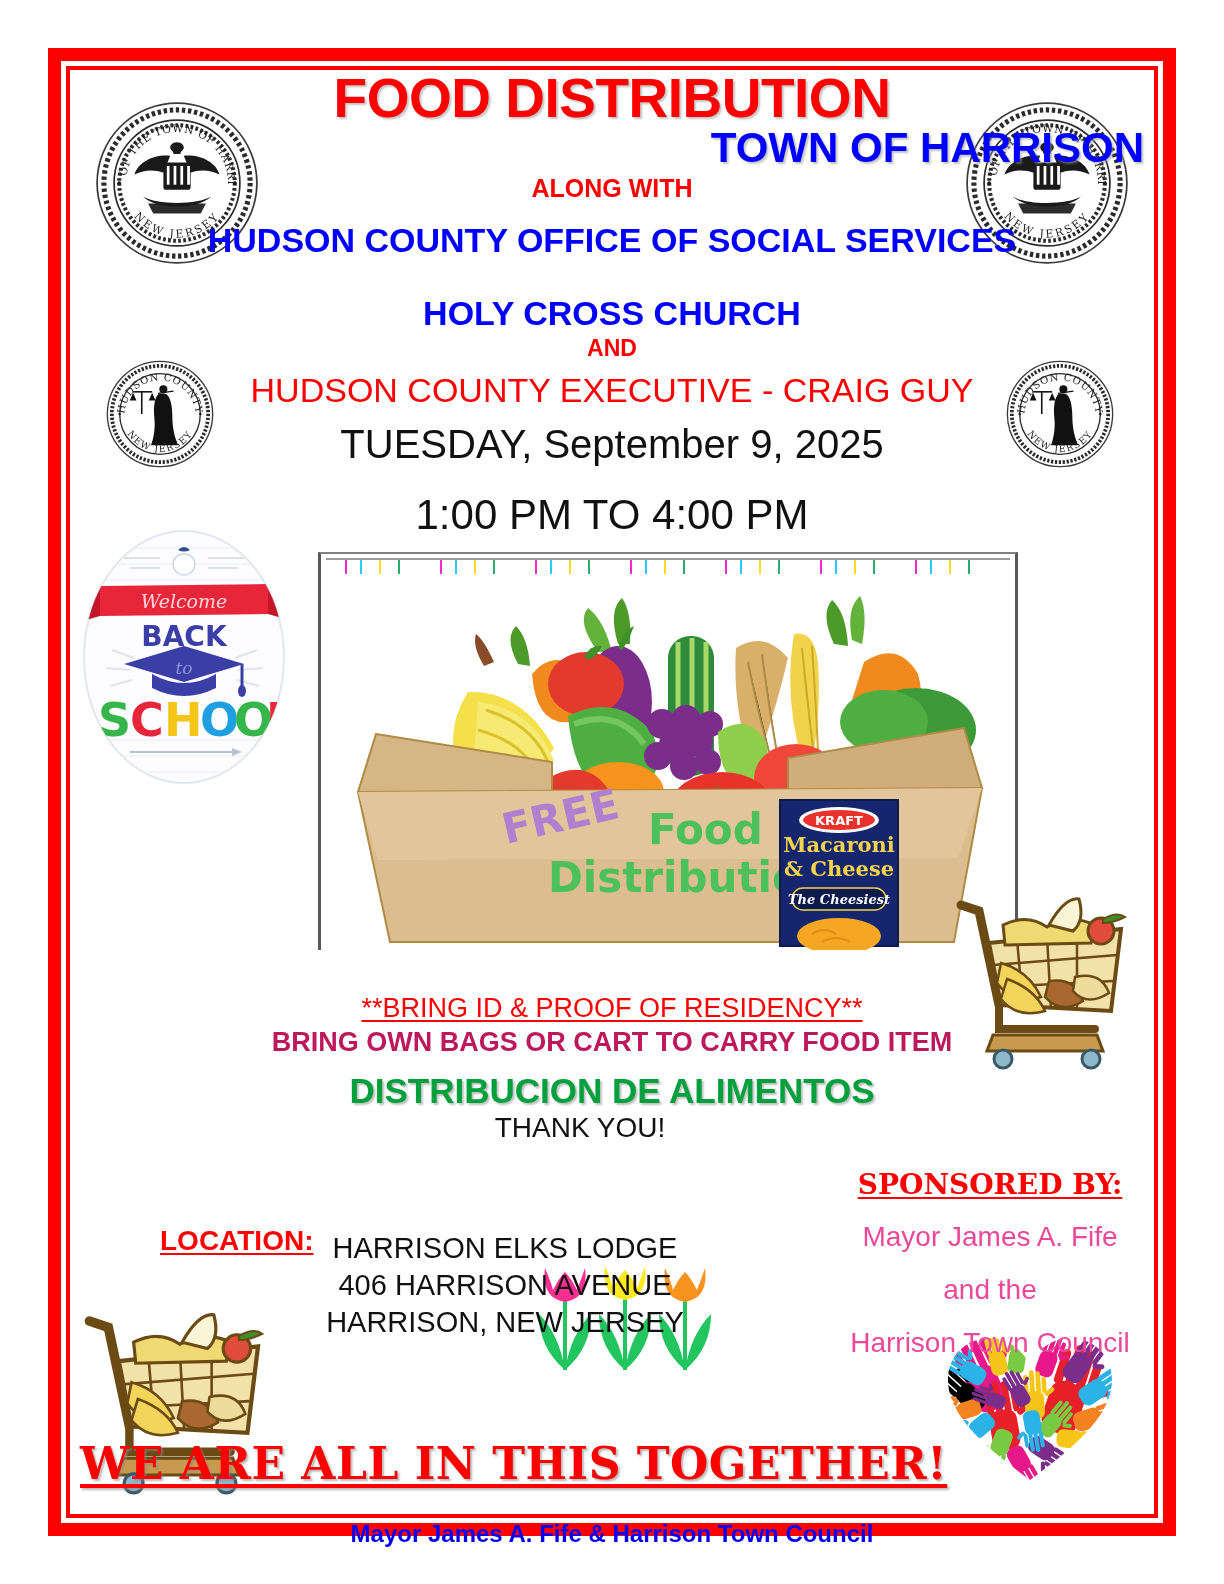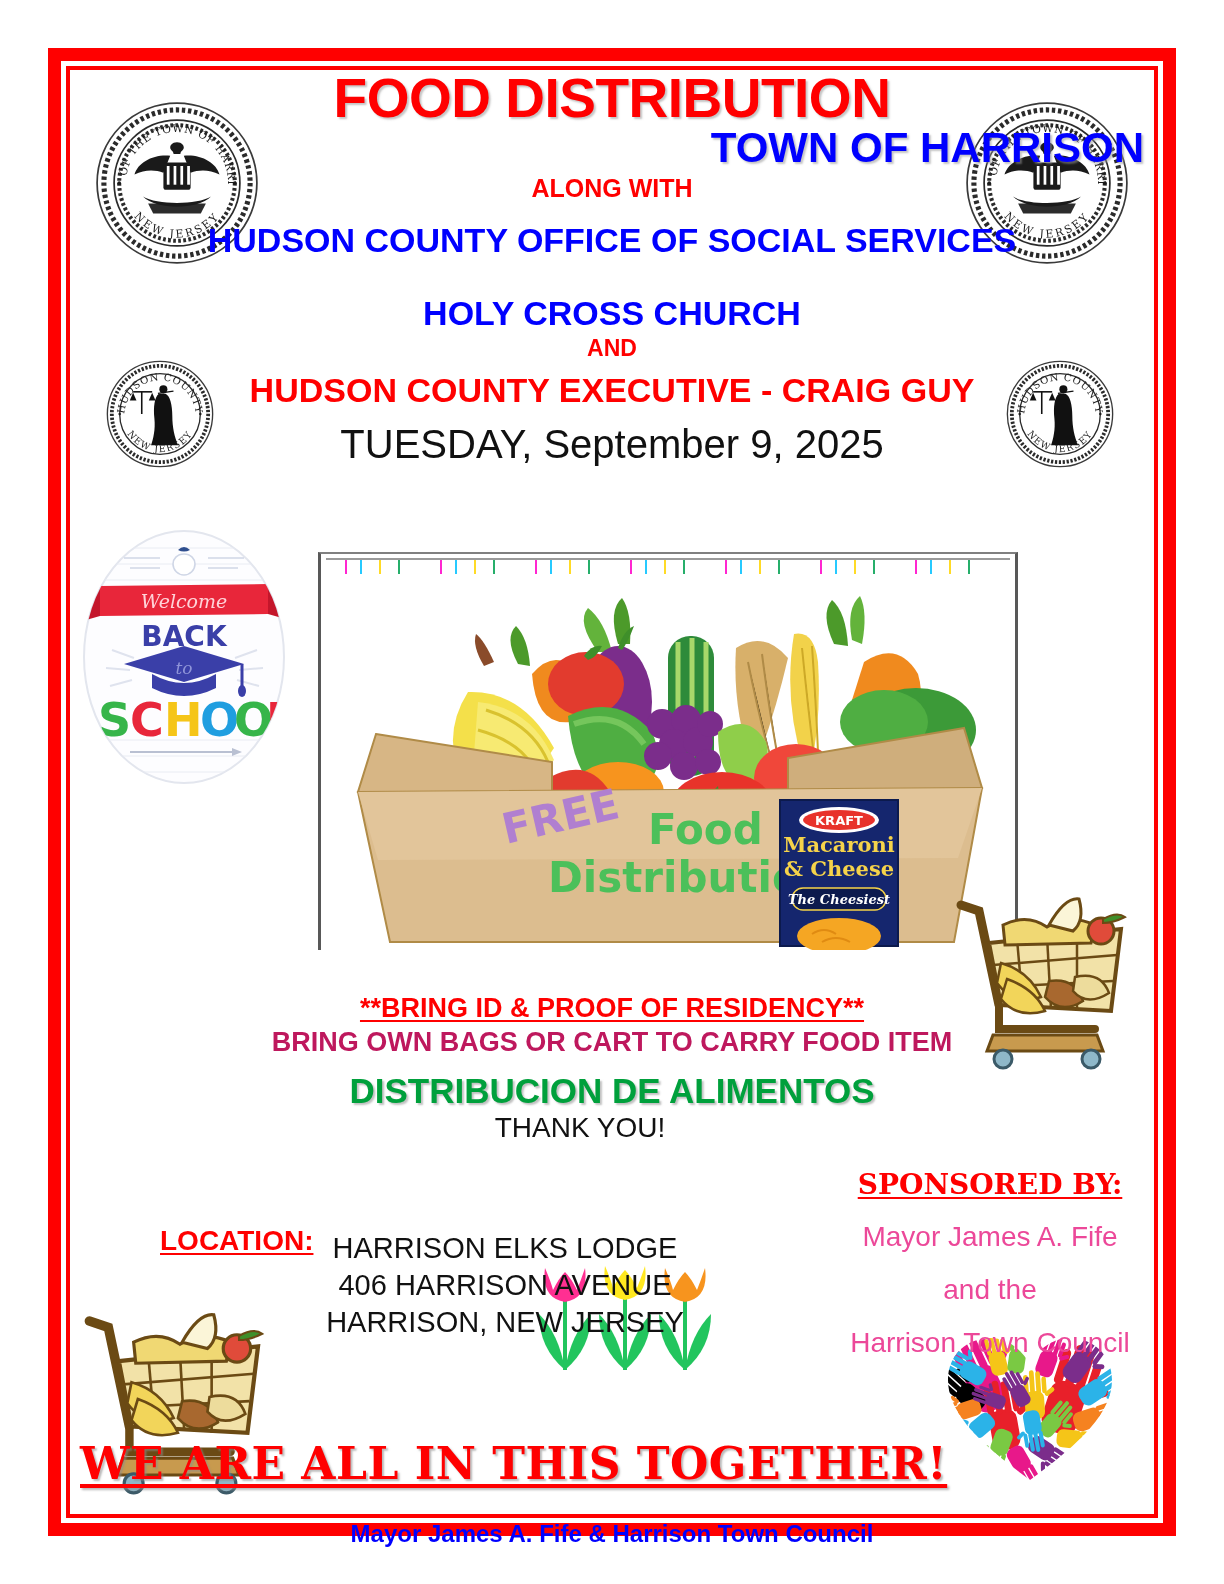--- a/index.html
+++ b/index.html
@@ -16,21 +16,21 @@
   .sheet{position:absolute;left:80px;top:70px;width:1064px;height:1444px;}
 
   .t-center{text-align:center;width:100%;}
   .title{font-size:55px;font-weight:bold;color:#ff0000;letter-spacing:-.5px;
          line-height:1.02;text-shadow:2px 2px 2px rgba(150,150,150,.55);}
   .subtitle{font-size:42px;font-weight:bold;color:#0000ff;line-height:1.05;
             text-shadow:2px 2px 2px rgba(150,150,150,.55);text-align:right;}
   .alongwith{font-size:25px;font-weight:bold;color:#ff0000;line-height:1.5;}
   .org{font-size:34px;font-weight:bold;color:#0000ff;line-height:1.1;}
   .and{font-size:23px;font-weight:bold;color:#ff0000;line-height:1.4;}
-  .exec{font-size:34px;font-weight:bold;color:#ff0000;line-height:1.15;}
+  .exec{font-size:34px;font-weight:normal;color:#ff0000;line-height:1.15;}
   .date{font-size:40px;color:#111111;line-height:1.3;font-weight:normal;}
   .time{font-size:42px;color:#111111;line-height:1.1;font-weight:normal;}
 
   
   .seal{position:absolute;}
   .seal svg{display:block;}
 
   
   .bts{position:absolute;left:82px;top:528px;width:205px;height:258px;}
 
@@ -43,21 +43,21 @@
   .pic .scanedge2{position:absolute;left:8px;right:8px;top:6px;height:2px;
        background:#9a9a9a;}
   .pic .noise{position:absolute;top:8px;left:10px;right:10px;height:14px;
        background:repeating-linear-gradient(90deg,
          transparent 0 17px,#ff00c8 17px 19px,transparent 19px 32px,
          #00c0ff 32px 34px,transparent 34px 51px,#ffd400 51px 53px,
          transparent 53px 70px,#00a050 70px 72px,transparent 72px 95px);
        opacity:.85;}
 
   
-  .bring1{font-size:27px;font-weight:bold;color:#ff0000;
+  .bring1{font-size:27px;font-weight:normal;color:#ff0000;
           text-decoration:underline;text-underline-offset:3px;line-height:1.2;}
   .bring2{font-size:27px;font-weight:bold;color:#be185d;line-height:1.25;}
   .dist-es{font-size:35px;font-weight:bold;color:#00a03c;line-height:1.3;
            text-shadow:2px 2px 2px rgba(150,150,150,.6);}
   .thanks{font-size:28px;color:#111;}
 
   
   .loc-label{position:absolute;left:80px;top:1155px;font-size:28px;font-weight:bold;
              color:#ff0000;text-decoration:underline;text-underline-offset:3px;}
   .loc-lines{position:absolute;left:245px;top:1160px;font-size:29px;color:#111;
@@ -505,20 +505,21 @@
   <div class="t-center org" style="margin-top:14px;">HUDSON COUNTY OFFICE OF SOCIAL SERVICES</div>
 
   <div class="t-center org" style="margin-top:36px;">HOLY CROSS CHURCH</div>
 
   <div class="t-center and">AND</div>
 
   <div class="t-center exec" style="margin-top:6px;">HUDSON COUNTY EXECUTIVE - CRAIG GUY</div>
 
   <div class="t-center date" style="margin-top:8px;">TUESDAY, September 9, 2025</div>
 
+  <div class="t-center time" style="margin-top:22px;position:relative;z-index:5;">1:00 PM TO 4:00 PM</div>
 
   <div class="t-center bring1" style="position:absolute;top:922px;left:0;">**BRING ID &amp; PROOF OF RESIDENCY**</div>
 
   <div class="t-center bring2" style="position:absolute;top:956px;left:0;">BRING OWN BAGS OR CART TO CARRY FOOD ITEM</div>
 
   <div class="t-center dist-es" style="position:absolute;top:998px;left:0;">DISTRIBUCION DE ALIMENTOS</div>
 
   <div style="position:absolute;top:1042px;left:330px;width:340px;text-align:center;" class="thanks">THANK YOU!</div>
 
   <div class="loc-label">LOCATION:</div>

